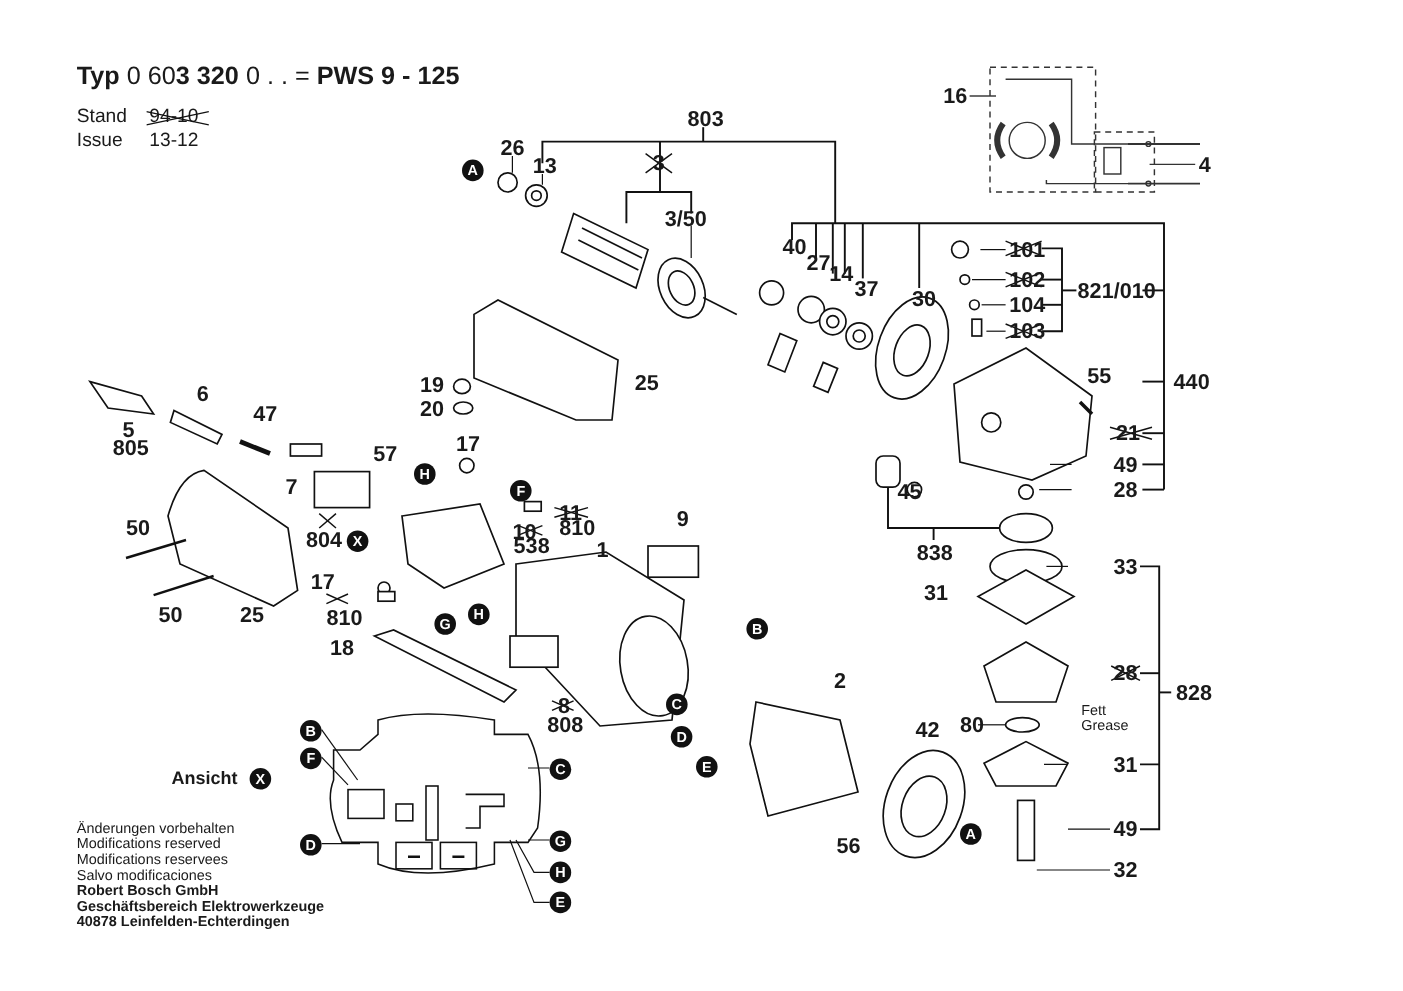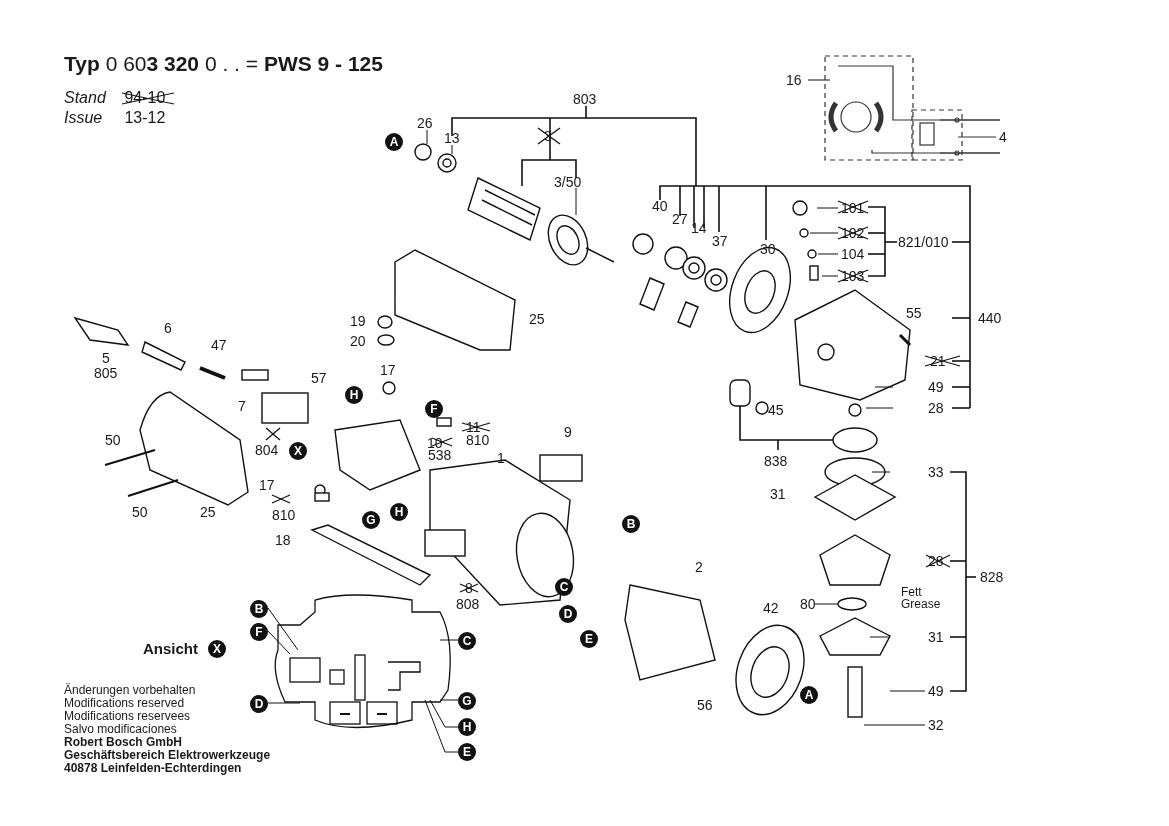--- a/index.html
+++ b/index.html
@@ -2,26 +2,26 @@
 <html><head>
 <meta charset="utf-8">
 <style>
   html, body { margin: 0; padding: 0; background: #ffffff; }
   body { width: 1169px; height: 826px; position: relative; overflow: hidden;
          font-family: "Liberation Sans", sans-serif; color: #1a1a1a; }
   .abs { position: absolute; }
   .title { left: 64px; top: 52px; font-size: 21px; white-space: nowrap; }
   .title b { font-weight: bold; }
   .meta { left: 64px; font-size: 16px; line-height: 20px; white-space: nowrap; }
-  .meta .k { display: inline-block; width: 56px; font-style: italic; }
+  .meta .k { display: inline-block; width: 56px; }
   .strike { position: relative; display: inline-block; }
   .strike svg { position: absolute; left: -2px; top: 2px; }
   .footer { left: 64px; top: 684px; font-size: 12px; line-height: 13px; }
   .footer .b { font-weight: bold; }
-  .lbl { position: absolute; font-size: 14px; font-weight: normal; white-space: nowrap; line-height: 14px; }
+  .lbl { position: absolute; font-size: 18px; font-weight: bold; white-space: nowrap; line-height: 14px; }
   .badge { position: absolute; width: 18px; height: 18px; border-radius: 50%; background: #111;
            color: #fff; font-size: 12px; font-weight: bold; text-align: center; line-height: 18px; }
   .ansicht { left: 143px; top: 640px; font-size: 15px; font-weight: bold; }
   .small { position: absolute; font-size: 12px; line-height: 12px; white-space: nowrap; }
   svg.diagram { position: absolute; left: 0; top: 0; }
 </style>
 </head>
 <body>
 
 <div class="abs title">
@@ -256,21 +256,21 @@
 <div class="lbl" style="left:841px;top:201px">101</div>
 <div class="lbl" style="left:841px;top:226px">102</div>
 <div class="lbl" style="left:841px;top:247px">104</div>
 <div class="lbl" style="left:841px;top:269px">103</div>
 <div class="lbl" style="left:898px;top:235px">821/010</div>
 <div class="lbl" style="left:978px;top:311px">440</div>
 <div class="lbl" style="left:906px;top:306px">55</div>
 <div class="lbl" style="left:930px;top:354px">21</div>
 <div class="lbl" style="left:928px;top:380px">49</div>
 <div class="lbl" style="left:928px;top:401px">28</div>
-<div class="lbl" style="left:768px;top:403px">45</div>
+<div class="lbl" style="left:748px;top:403px">45</div>
 <div class="lbl" style="left:764px;top:454px">838</div>
 <div class="lbl" style="left:928px;top:465px">33</div>
 <div class="lbl" style="left:770px;top:487px">31</div>
 <div class="lbl" style="left:928px;top:554px">28</div>
 <div class="lbl" style="left:980px;top:570px">828</div>
 <div class="lbl" style="left:800px;top:597px">80</div>
 <div class="small" style="left:901px;top:586px">Fett</div>
 <div class="small" style="left:901px;top:598px">Grease</div>
 <div class="lbl" style="left:928px;top:630px">31</div>
 <div class="lbl" style="left:928px;top:684px">49</div>

